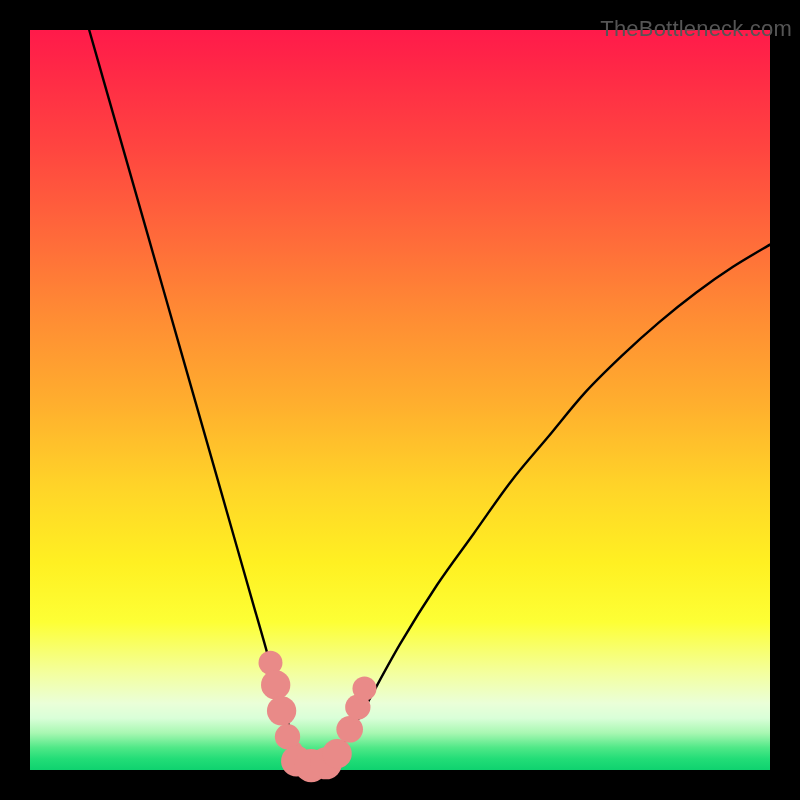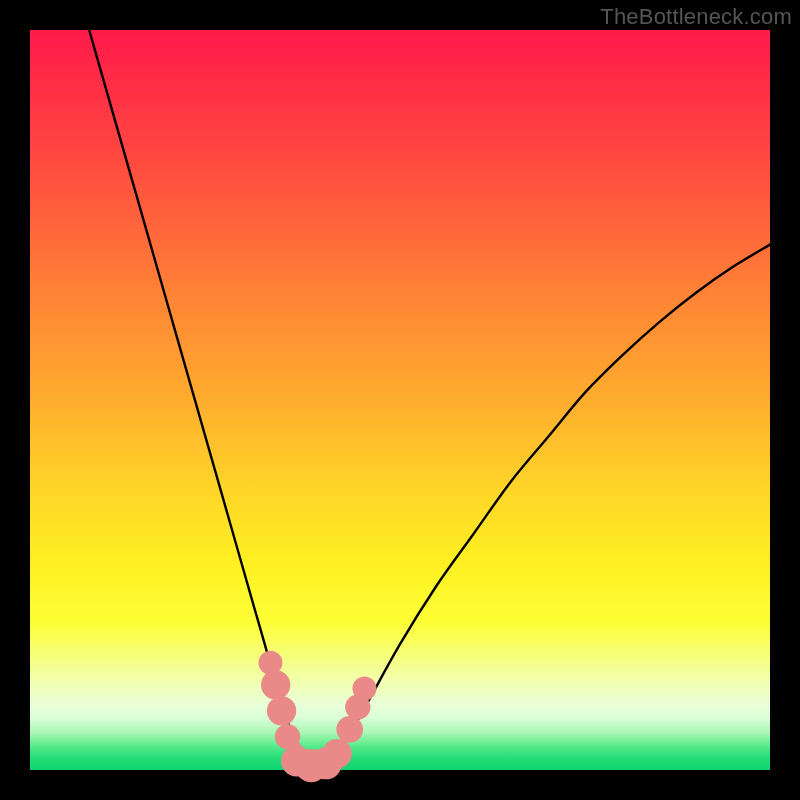--- a/index.html
+++ b/index.html
@@ -39,21 +39,21 @@
       #eaffd8 91%,
       #d9ffd8 93%,
       #a8f7b2 95%,
       #4fe887 97%,
       #22dd77 98.5%,
       #0fd26f 100%
     );
   }
   .watermark {
     position: absolute;
-    top: 4px;
+    top: 16px;
     right: 8px;
     color: #555;
     font-size: 22px;
     font-weight: 500;
     letter-spacing: 0.2px;
     user-select: none;
   }
   svg.curve {
     position: absolute;
     left: 0;

